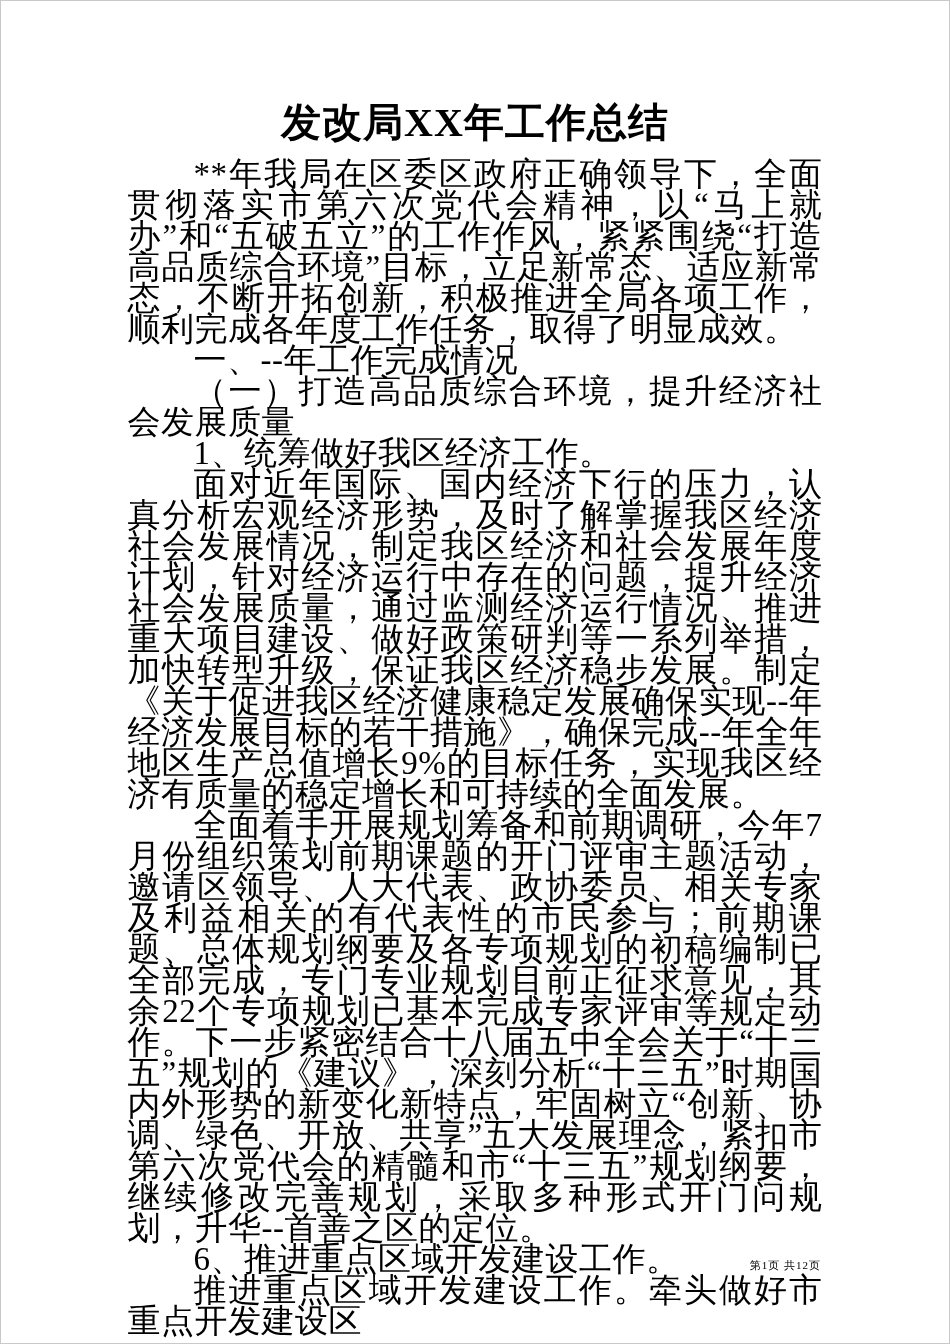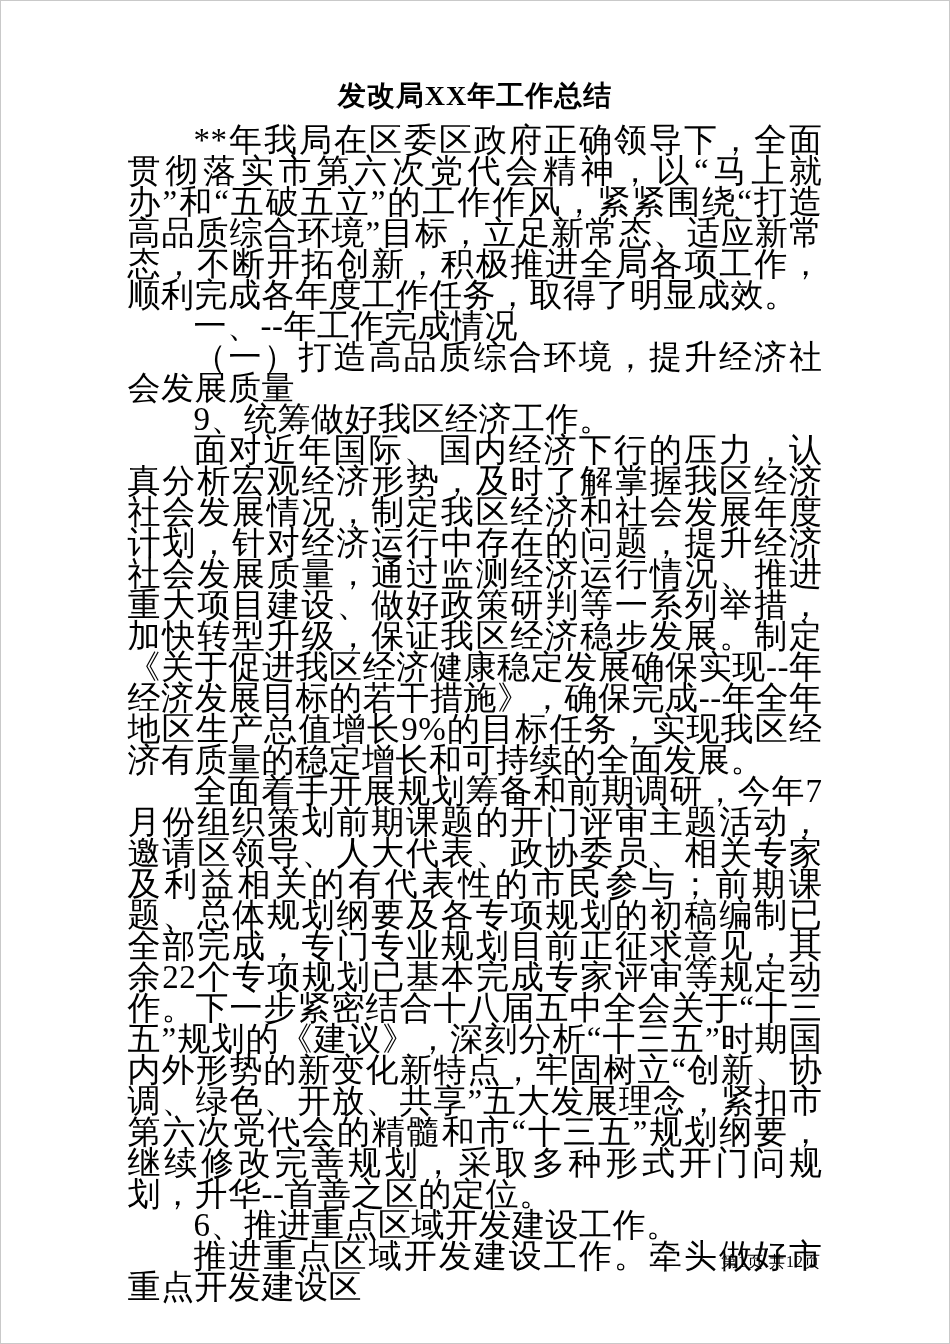--- a/index.html
+++ b/index.html
@@ -13,23 +13,23 @@
     height: 1344px;
     background: #ffffff;
     color: #000000;
     font-family: "Liberation Serif", "DejaVu Serif", serif;
     box-sizing: border-box;
     border: 1px solid #c9c9c9;
     overflow: hidden;
   }
   .doc-title {
     margin: 0;
-    padding-top: 78px;
+    padding-top: 98px;
     text-align: center;
-    font-size: 28px;
+    font-size: 40px;
     font-weight: bold;
     letter-spacing: 1px;
     line-height: 1.2;
   }
   .doc-body {
     width: 695px;
     margin: 12px auto 0 auto;
     font-size: 33px;
     line-height: 31px;
     text-align: justify;
@@ -37,36 +37,36 @@
   }
   .doc-body p {
     margin: 0;
     text-indent: 2em;
     word-break: break-all;
   }
   .doc-footer {
     position: absolute;
     right: 128px;
     bottom: 70px;
-    font-size: 16px;
+    font-size: 11px;
     letter-spacing: 1px;
   }
 </style>
 </head>
 <body>
 
 <div class="page">
 
   <h1 class="doc-title">发改局XX年工作总结</h1>
 
   <div class="doc-body">
     <p>**年我局在区委区政府正确领导下，全面贯彻落实市第六次党代会精神，以“马上就办”和“五破五立”的工作作风，紧紧围绕“打造高品质综合环境”目标，立足新常态、适应新常态，不断开拓创新，积极推进全局各项工作，顺利完成各年度工作任务，取得了明显成效。</p>
     <p>一、--年工作完成情况</p>
     <p>（一）打造高品质综合环境，提升经济社会发展质量</p>
-    <p>9、统筹做好我区经济工作。</p>
+    <p>1、统筹做好我区经济工作。</p>
     <p>面对近年国际、国内经济下行的压力，认真分析宏观经济形势，及时了解掌握我区经济社会发展情况，制定我区经济和社会发展年度计划，针对经济运行中存在的问题，提升经济社会发展质量，通过监测经济运行情况、推进重大项目建设、做好政策研判等一系列举措，加快转型升级，保证我区经济稳步发展。制定《关于促进我区经济健康稳定发展确保实现--年经济发展目标的若干措施》，确保完成--年全年地区生产总值增长9%的目标任务，实现我区经济有质量的稳定增长和可持续的全面发展。</p>
     <p>全面着手开展规划筹备和前期调研，今年7月份组织策划前期课题的开门评审主题活动，邀请区领导、人大代表、政协委员、相关专家及利益相关的有代表性的市民参与；前期课题、总体规划纲要及各专项规划的初稿编制已全部完成，专门专业规划目前正征求意见，其余22个专项规划已基本完成专家评审等规定动作。下一步紧密结合十八届五中全会关于“十三五”规划的《建议》，深刻分析“十三五”时期国内外形势的新变化新特点，牢固树立“创新、协调、绿色、开放、共享”五大发展理念，紧扣市第六次党代会的精髓和市“十三五”规划纲要，继续修改完善规划，采取多种形式开门问规划，升华--首善之区的定位。</p>
     <p>6、推进重点区域开发建设工作。</p>
     <p>推进重点区域开发建设工作。牵头做好市重点开发建设区</p>
   </div>
 
   <div class="doc-footer">
     <span>第1页 共12页</span>
   </div>
 

